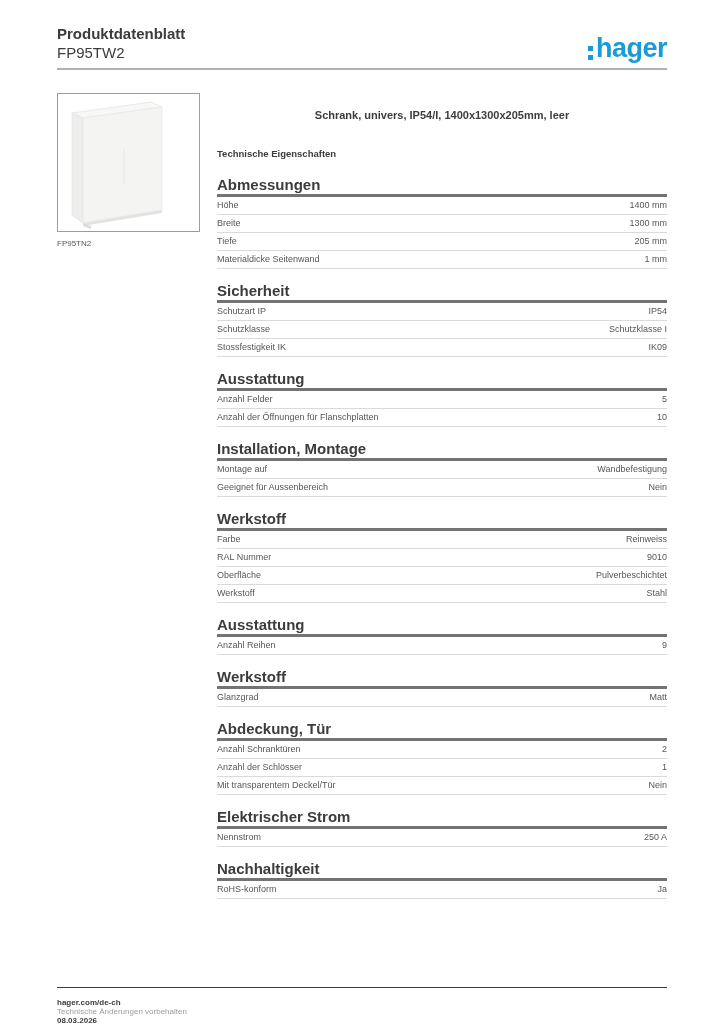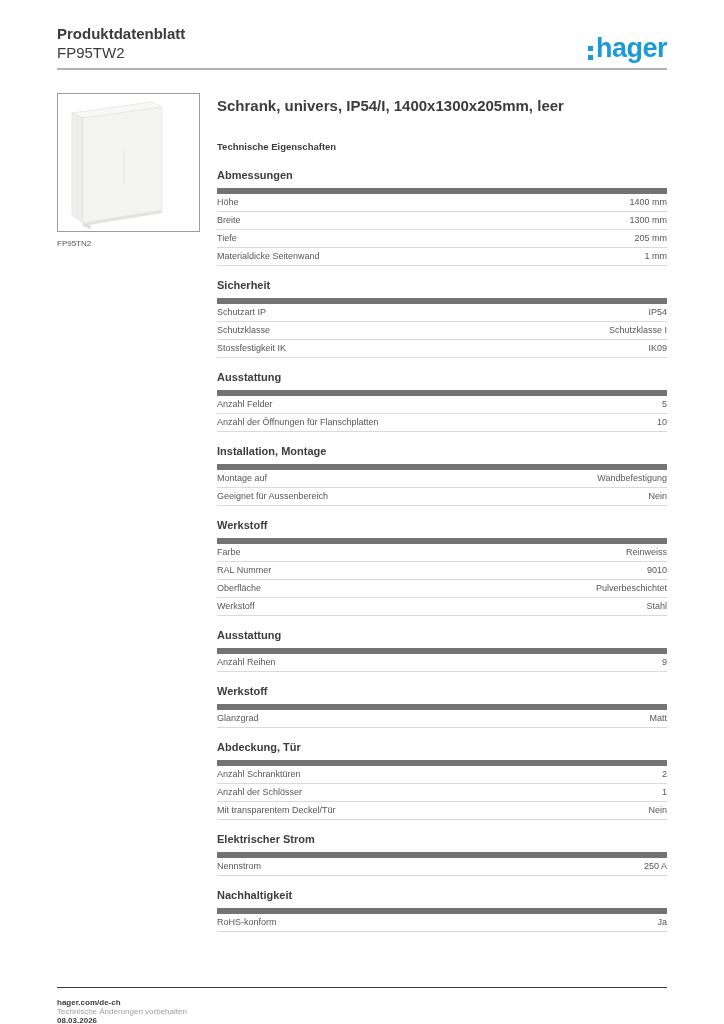--- a/index.html
+++ b/index.html
@@ -23,28 +23,28 @@
   .logo-text { font-size: 27px; font-weight: bold; letter-spacing: -0.5px; line-height: 27px; }
   .header-rule { height: 2px; background: #b1b1b1; margin-top: 6px; }
 
   
   .main { display: flex; margin-top: 23px; }
   .left-col { width: 143px; flex: 0 0 143px; margin-right: 17px; }
   .image-box { width: 143px; height: 139px; border: 1px solid #9d9d9c; background: #ffffff; overflow: hidden; }
   .image-caption { font-size: 8px; color: #575756; margin-top: 7px; }
 
   .right-col { flex: 1; min-width: 0; }
-  .product-title { font-size: 15px; font-weight: bold; color: #3c3c3b; margin-top: 4px; }
+  .product-title { font-size: 11px; font-weight: bold; color: #3c3c3b; margin-top: 16px; text-align: center; }
   .tech-heading { font-size: 9.5px; font-weight: bold; color: #3c3c3b; margin-top: 27px; }
 
   .sections { margin-top: 17px; }
   .spec-section { margin-bottom: 13px; }
   .section-heading {
-    font-size: 11px; font-weight: bold; color: #3c3c3b;
-    padding-bottom: 7px; border-bottom: 6px solid #737373;
+    font-size: 15px; font-weight: bold; color: #3c3c3b;
+    padding-bottom: 1px; border-bottom: 3px solid #737373;
   }
   .spec-row {
     display: flex; justify-content: space-between; align-items: baseline;
     font-size: 9px; color: #575756;
     padding: 3px 0 4px 0;
     border-bottom: 1px solid #dadada;
   }
   .spec-label { white-space: nowrap; }
   .spec-value { white-space: nowrap; text-align: right; }
 

